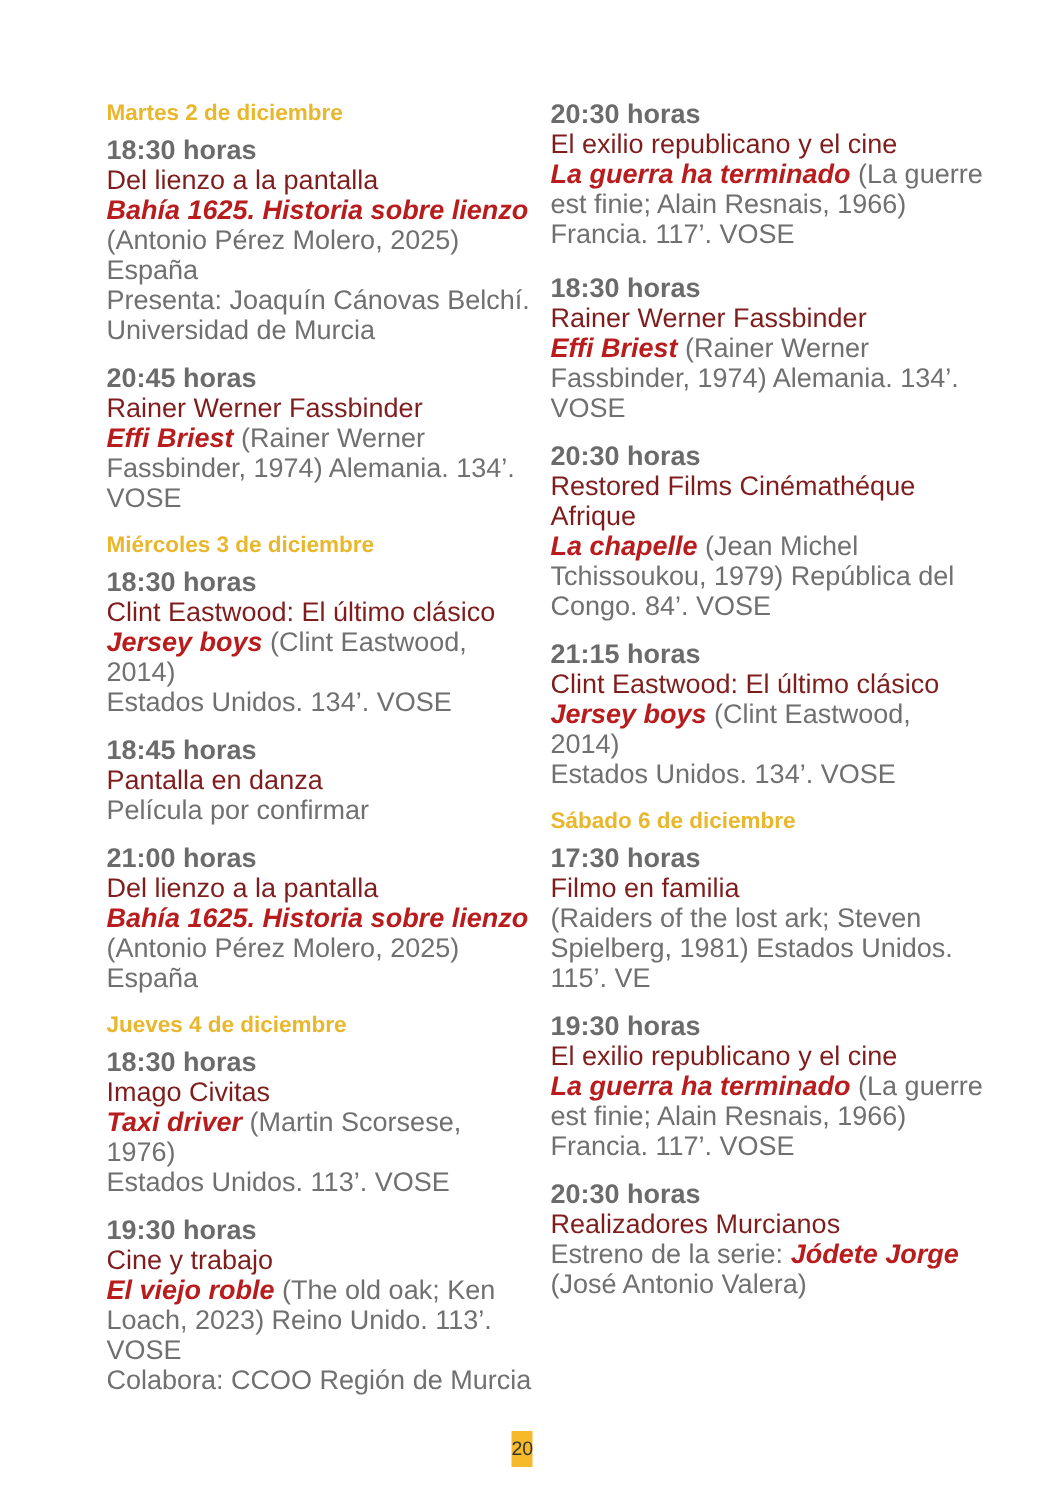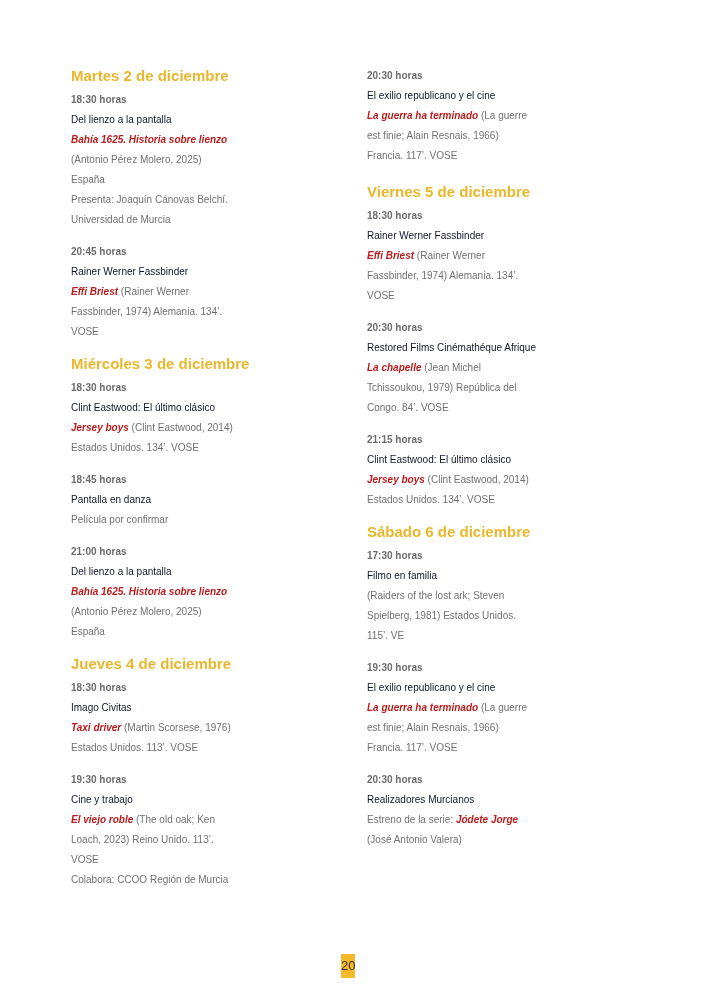--- a/index.html
+++ b/index.html
@@ -2,23 +2,23 @@
 <html><head>
 <meta charset="utf-8">
 <style>
   html, body { margin:0; padding:0; background:#ffffff; }
   body { width:709px; height:1004px; position:relative; overflow:hidden;
          font-family:"Liberation Sans", "DejaVu Sans", sans-serif; }
   .col { position:absolute; top:66px; width:285px; }
   .col-left { left:71px; }
   .col-right { left:367px; width:290px; }
   .day { color:#e9b72c; font-weight:bold; font-size:15px; line-height:20px; margin:0 0 4px 0; }
-  .event { margin-bottom:12px; font-size:10px; line-height:20px; }
+  .event { margin-bottom:12px; font-size:18px; line-height:20px; }
   .time { color:#6b6b6b; font-weight:bold; }
-  .series { color:#0f172a; }
+  .series { color:#7f1d1d; }
   .title { color:#b91c1c; font-weight:bold; font-style:italic; }
   .detail { color:#707070; }
   .line { display:block; }
   .day-block { margin-bottom:2px; }
   .page-num { position:absolute; left:341px; top:954px; width:14px; height:24px;
               background:#f5b92a; color:#333; font-size:13px; line-height:24px; text-align:center; }
 </style>
 </head>
 <body>
 
@@ -89,21 +89,20 @@
 
   <div class="event">
     <span class="line time">20:30 horas</span>
     <span class="line series">El exilio republicano y el cine</span>
     <span class="line"><span class="title">La guerra ha terminado</span><span class="detail"> (La guerre</span></span>
     <span class="line detail">est finie; Alain Resnais, 1966)</span>
     <span class="line detail">Francia. 117’. VOSE</span>
   </div>
 
   <div class="day-block" style="margin-top:16px;">
-    <div class="day">Viernes 5 de diciembre</div>
     <div class="event">
       <span class="line time">18:30 horas</span>
       <span class="line series">Rainer Werner Fassbinder</span>
       <span class="line"><span class="title">Effi Briest</span><span class="detail"> (Rainer Werner</span></span>
       <span class="line detail">Fassbinder, 1974) Alemania. 134’.</span>
       <span class="line detail">VOSE</span>
     </div>
     <div class="event">
       <span class="line time">20:30 horas</span>
       <span class="line series" style="width:250px;">Restored Films Cinémathéque Afrique</span>

